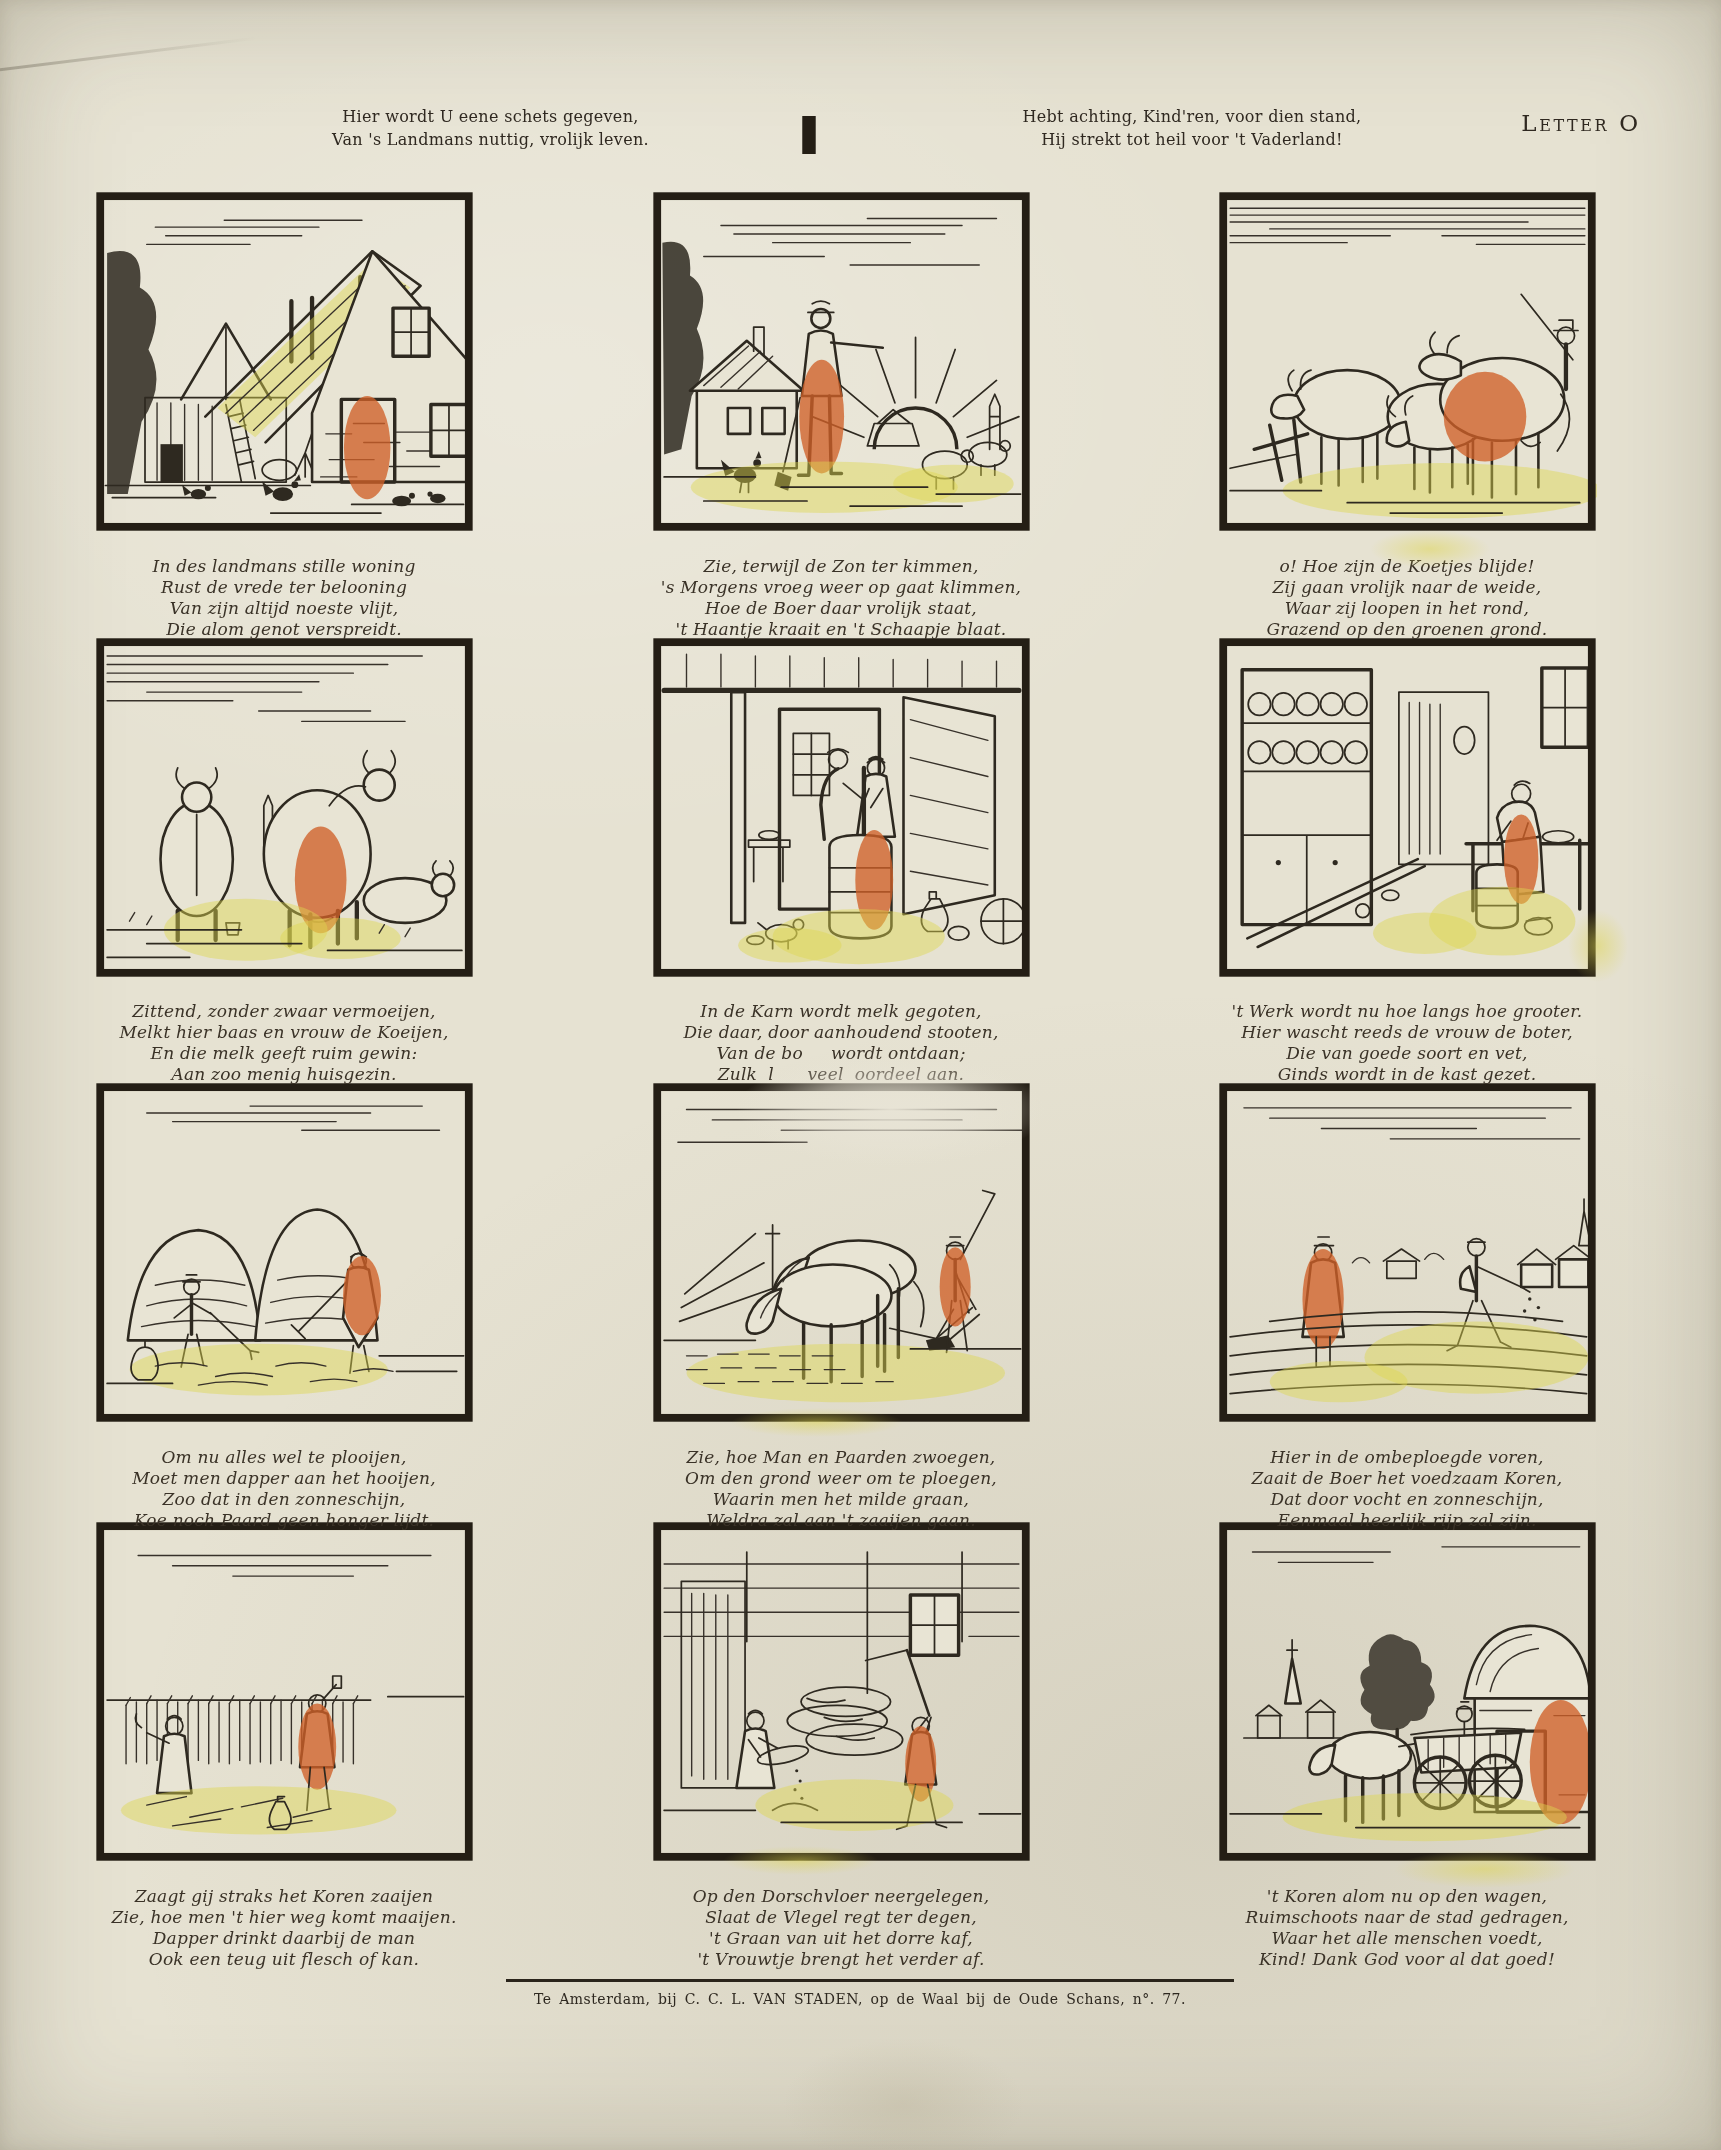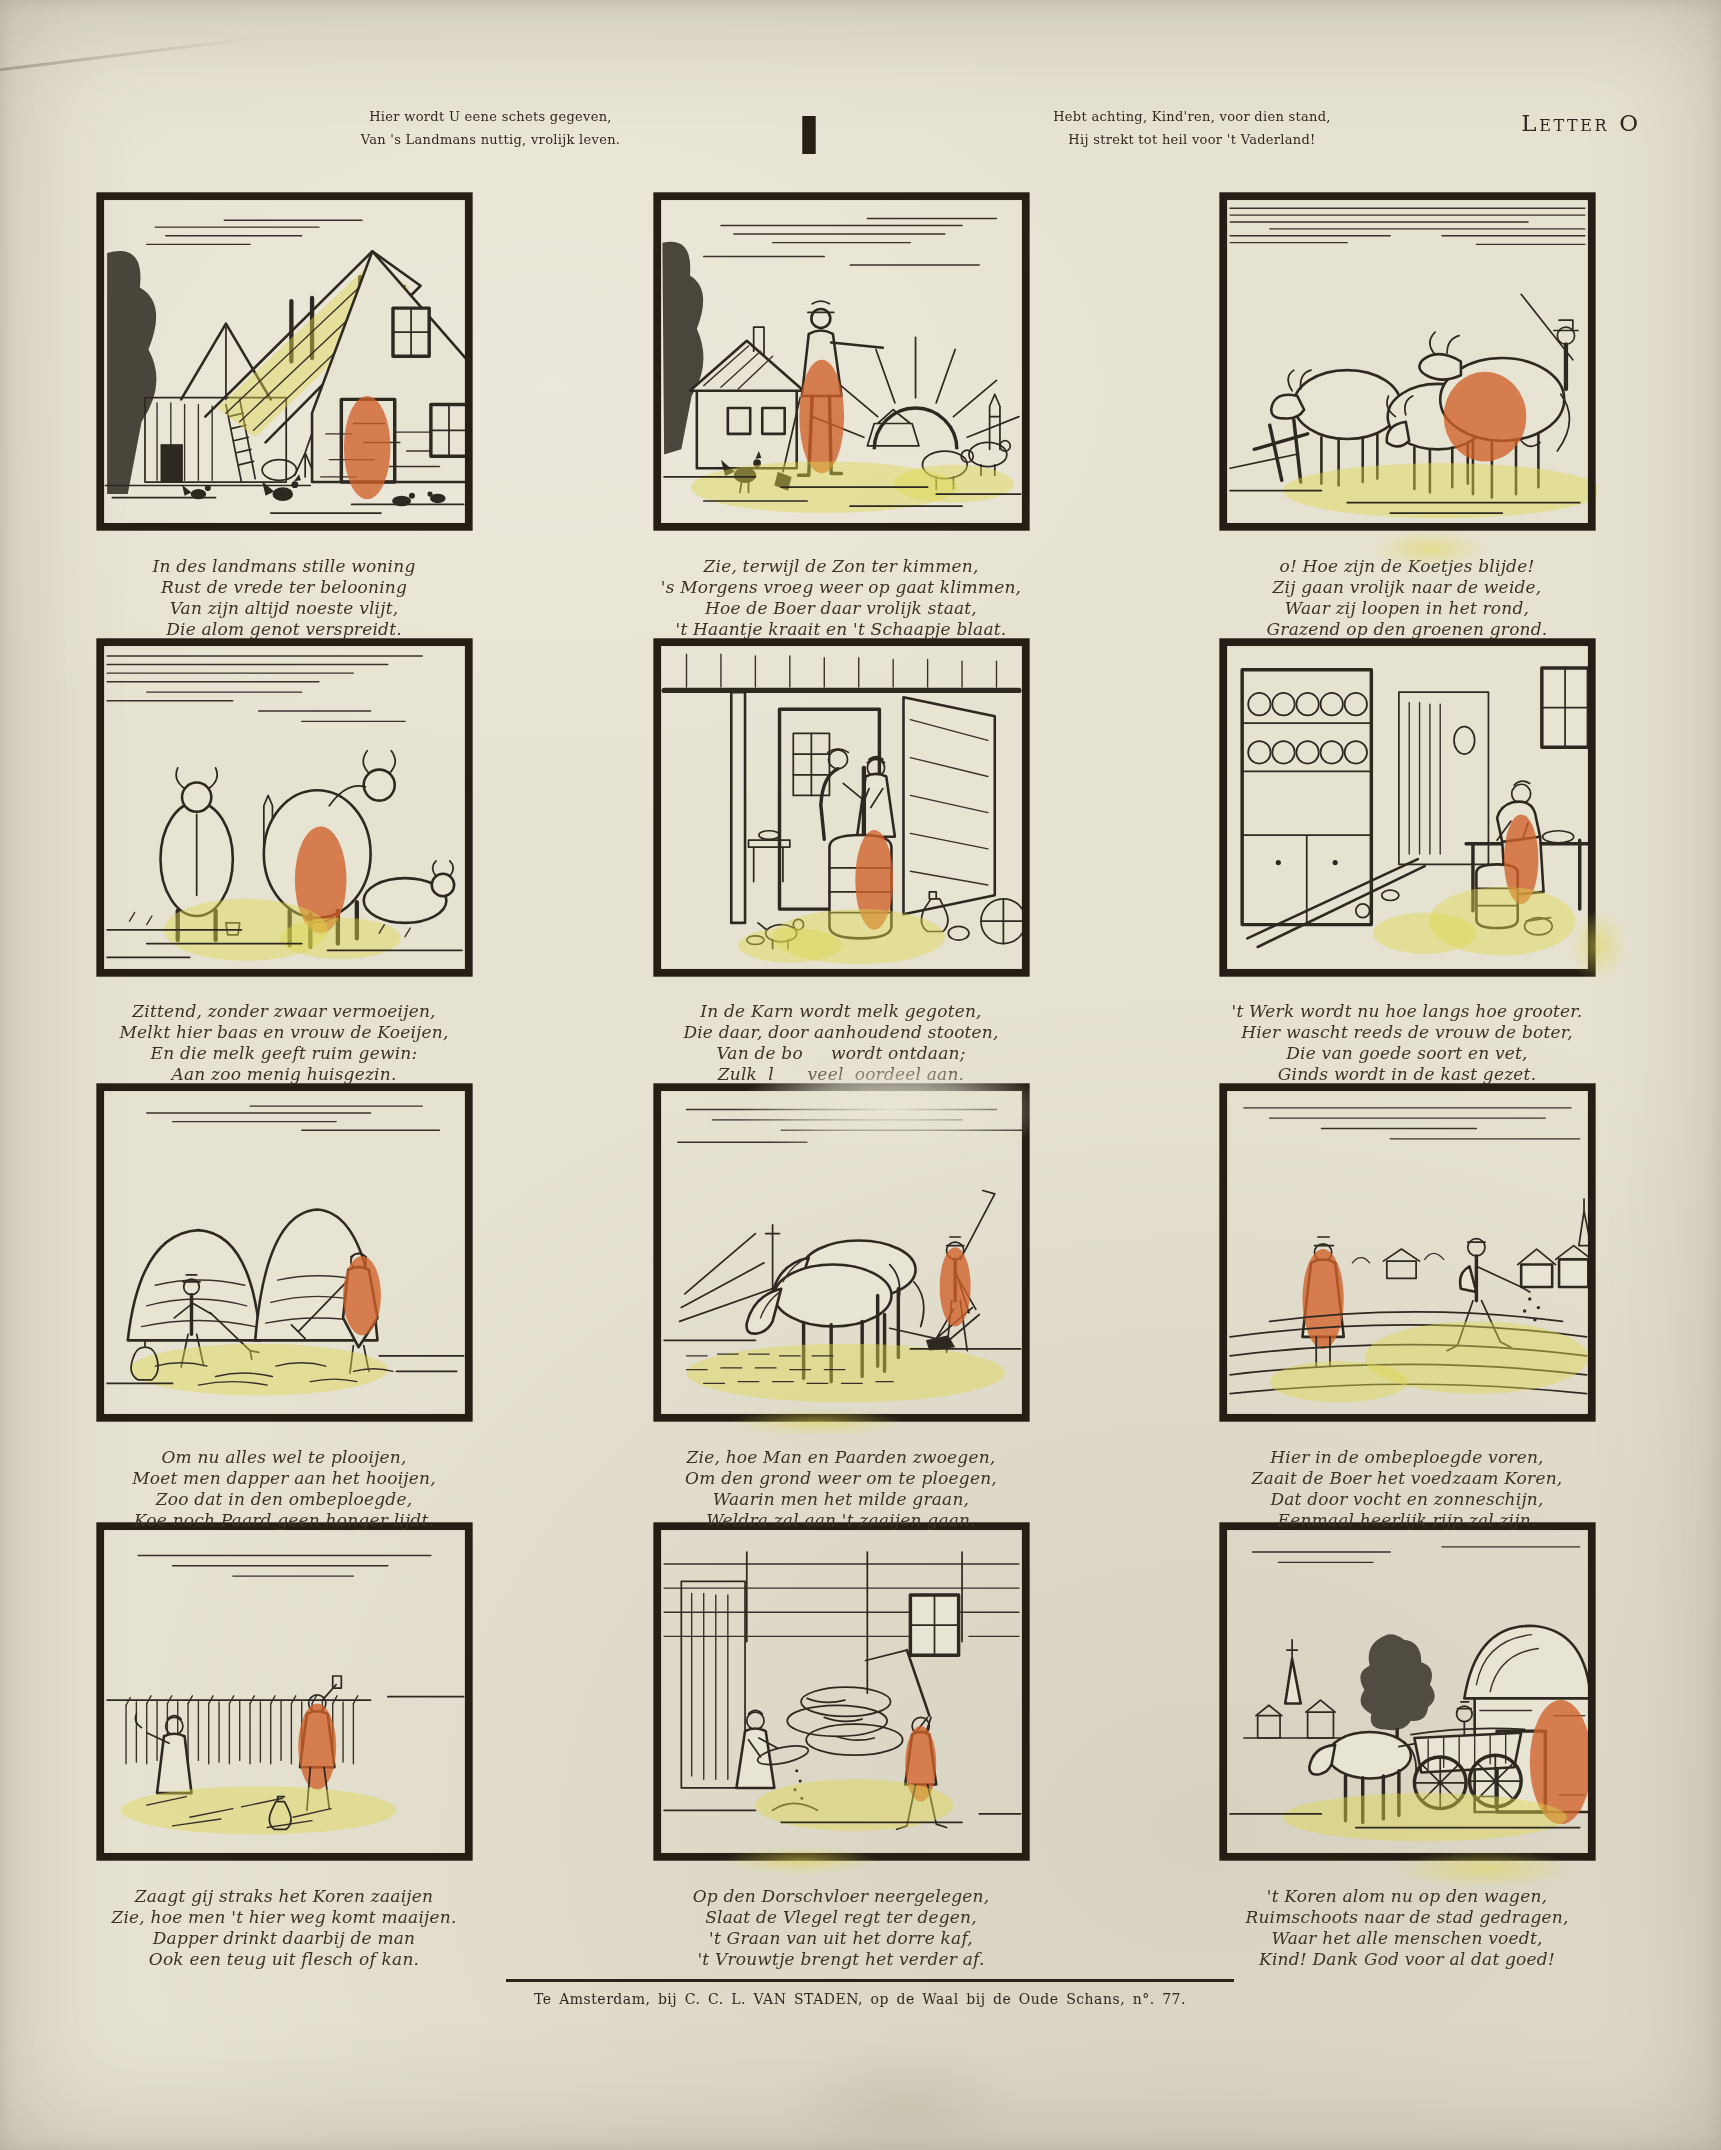--- a/index.html
+++ b/index.html
@@ -8,21 +8,21 @@
     background:
       radial-gradient(1205px 774px at 32% 18%, rgba(255,255,255,.22), transparent 60%),
       radial-gradient(1549px 1205px at 70% 85%, rgba(118,108,82,.14), transparent 70%),
       #e6e2d2;
     box-shadow: inset 0 0 120px rgba(92,85,62,.30), inset 0 0 17px rgba(92,85,62,.18);
     font-family:"DejaVu Serif", serif;color:#332c21;
   }
   .crease{position:absolute;left:-10.3px;top:53px;width:267px;height:2.6px;
     background:linear-gradient(90deg, rgba(108,102,86,.45), rgba(108,102,86,0));
     transform:rotate(-7deg);}
-  .verse-head{position:absolute;font-size:13px;line-height:23px;text-align:center;
+  .verse-head{position:absolute;font-size:16px;line-height:23px;text-align:center;
     letter-spacing:0.3px;color:#2f2820;}
   .plate-mark{position:absolute;left:785px;top:108px;width:48px;text-align:center;
     font-family:"Liberation Sans",sans-serif;font-weight:bold;font-size:55px;line-height:1;
     color:#241e15;transform:scaleX(1.7);}
   .letter-label{position:absolute;left:1495px;top:110px;width:172px;text-align:center;
     font-variant:small-caps;font-size:23px;letter-spacing:2.6px;color:#2f2820;}
   .panel{position:absolute;width:379px;height:341px;}
   .caption{position:absolute;width:404px;text-align:center;font-size:17px;line-height:21px;
     color:#3a3227;letter-spacing:0.2px;font-style:italic;}
   .imprint-rule{position:absolute;left:506px;top:1979px;width:728px;height:3.4px;background:#2a241b;}
@@ -493,21 +493,21 @@
   </div>
   <div class="caption" style="left:1205px;top:1001px">
     <div>'t Werk wordt nu hoe langs hoe grooter.</div>
     <div>Hier wascht reeds de vrouw de boter,</div>
     <div>Die van goede soort en vet,</div>
     <div>Ginds wordt in de kast gezet.</div>
   </div>
   <div class="caption" style="left:82px;top:1447px">
     <div>Om nu alles wel te plooijen,</div>
     <div>Moet men dapper aan het hooijen,</div>
-    <div>Zoo dat in den ombeploegde,</div>
+    <div>Zoo dat in den zonneschijn,</div>
     <div>Koe noch Paard geen honger lijdt.</div>
   </div>
   <div class="caption" style="left:639px;top:1447px">
     <div>Zie, hoe Man en Paarden zwoegen,</div>
     <div>Om den grond weer om te ploegen,</div>
     <div>Waarin men het milde graan,</div>
     <div>Weldra zal aan 't zaaijen gaan.</div>
   </div>
   <div class="caption" style="left:82px;top:1886px">
     <div>Zaagt gij straks het Koren zaaijen</div>

